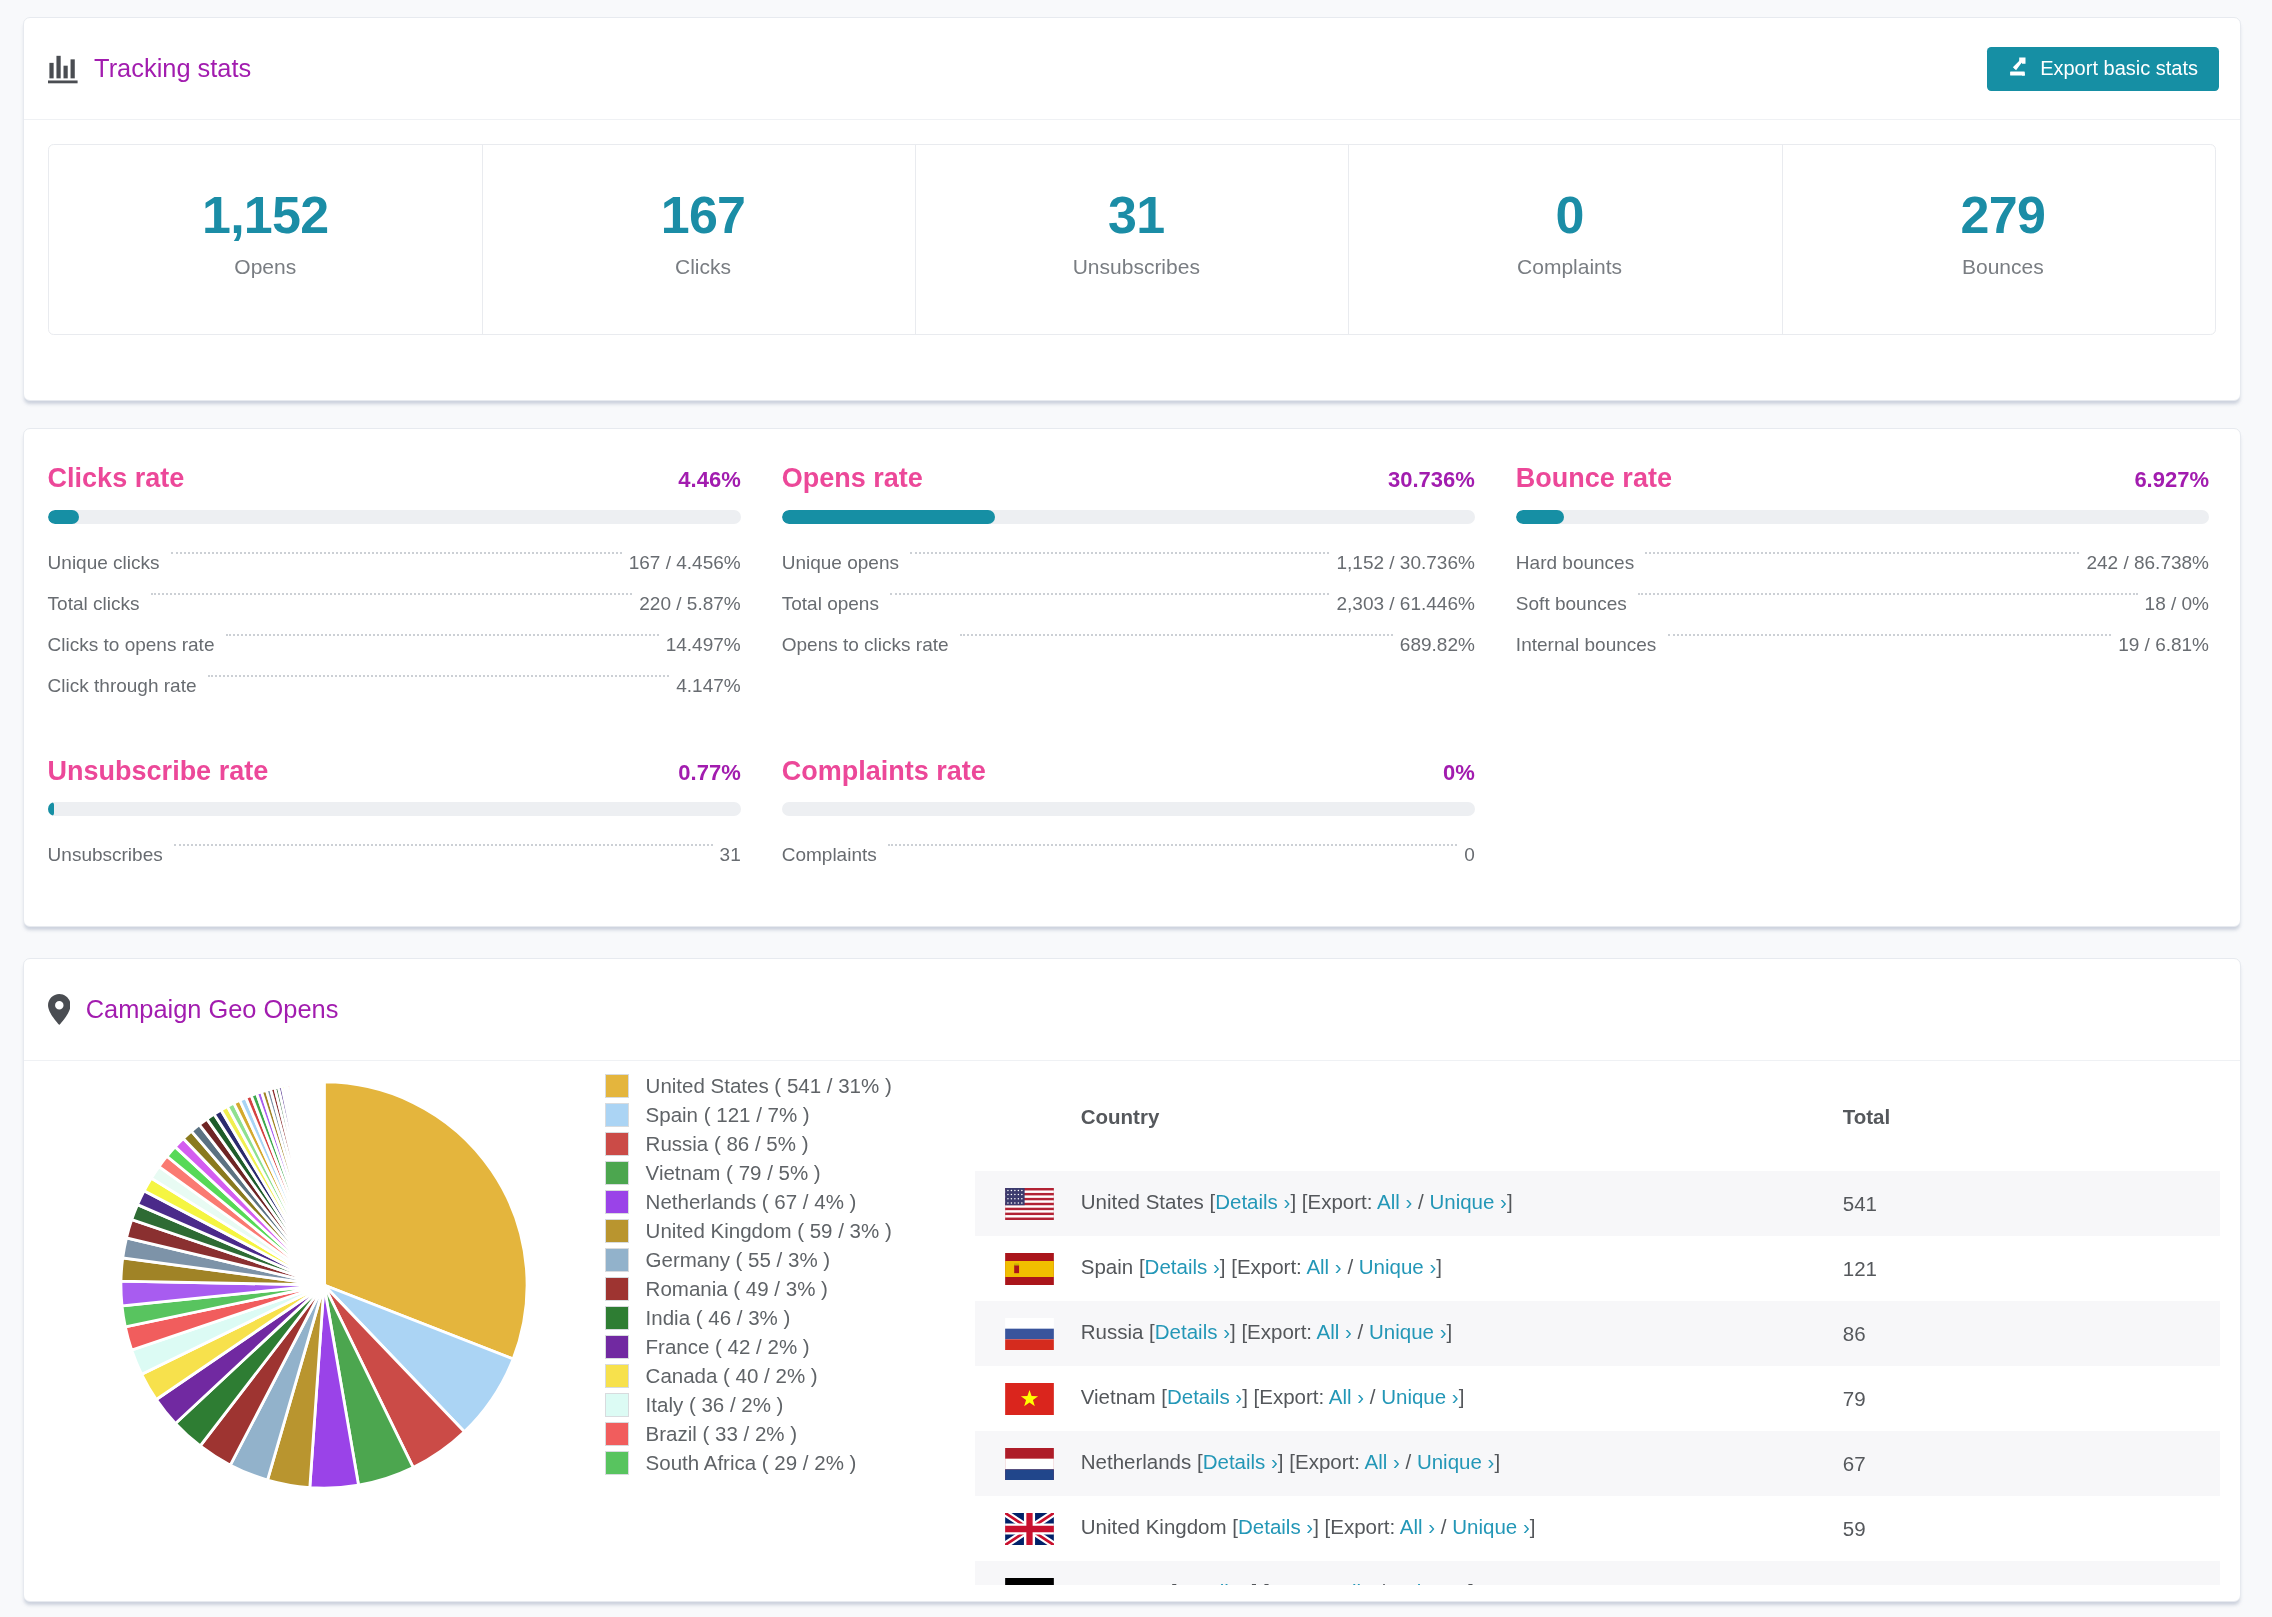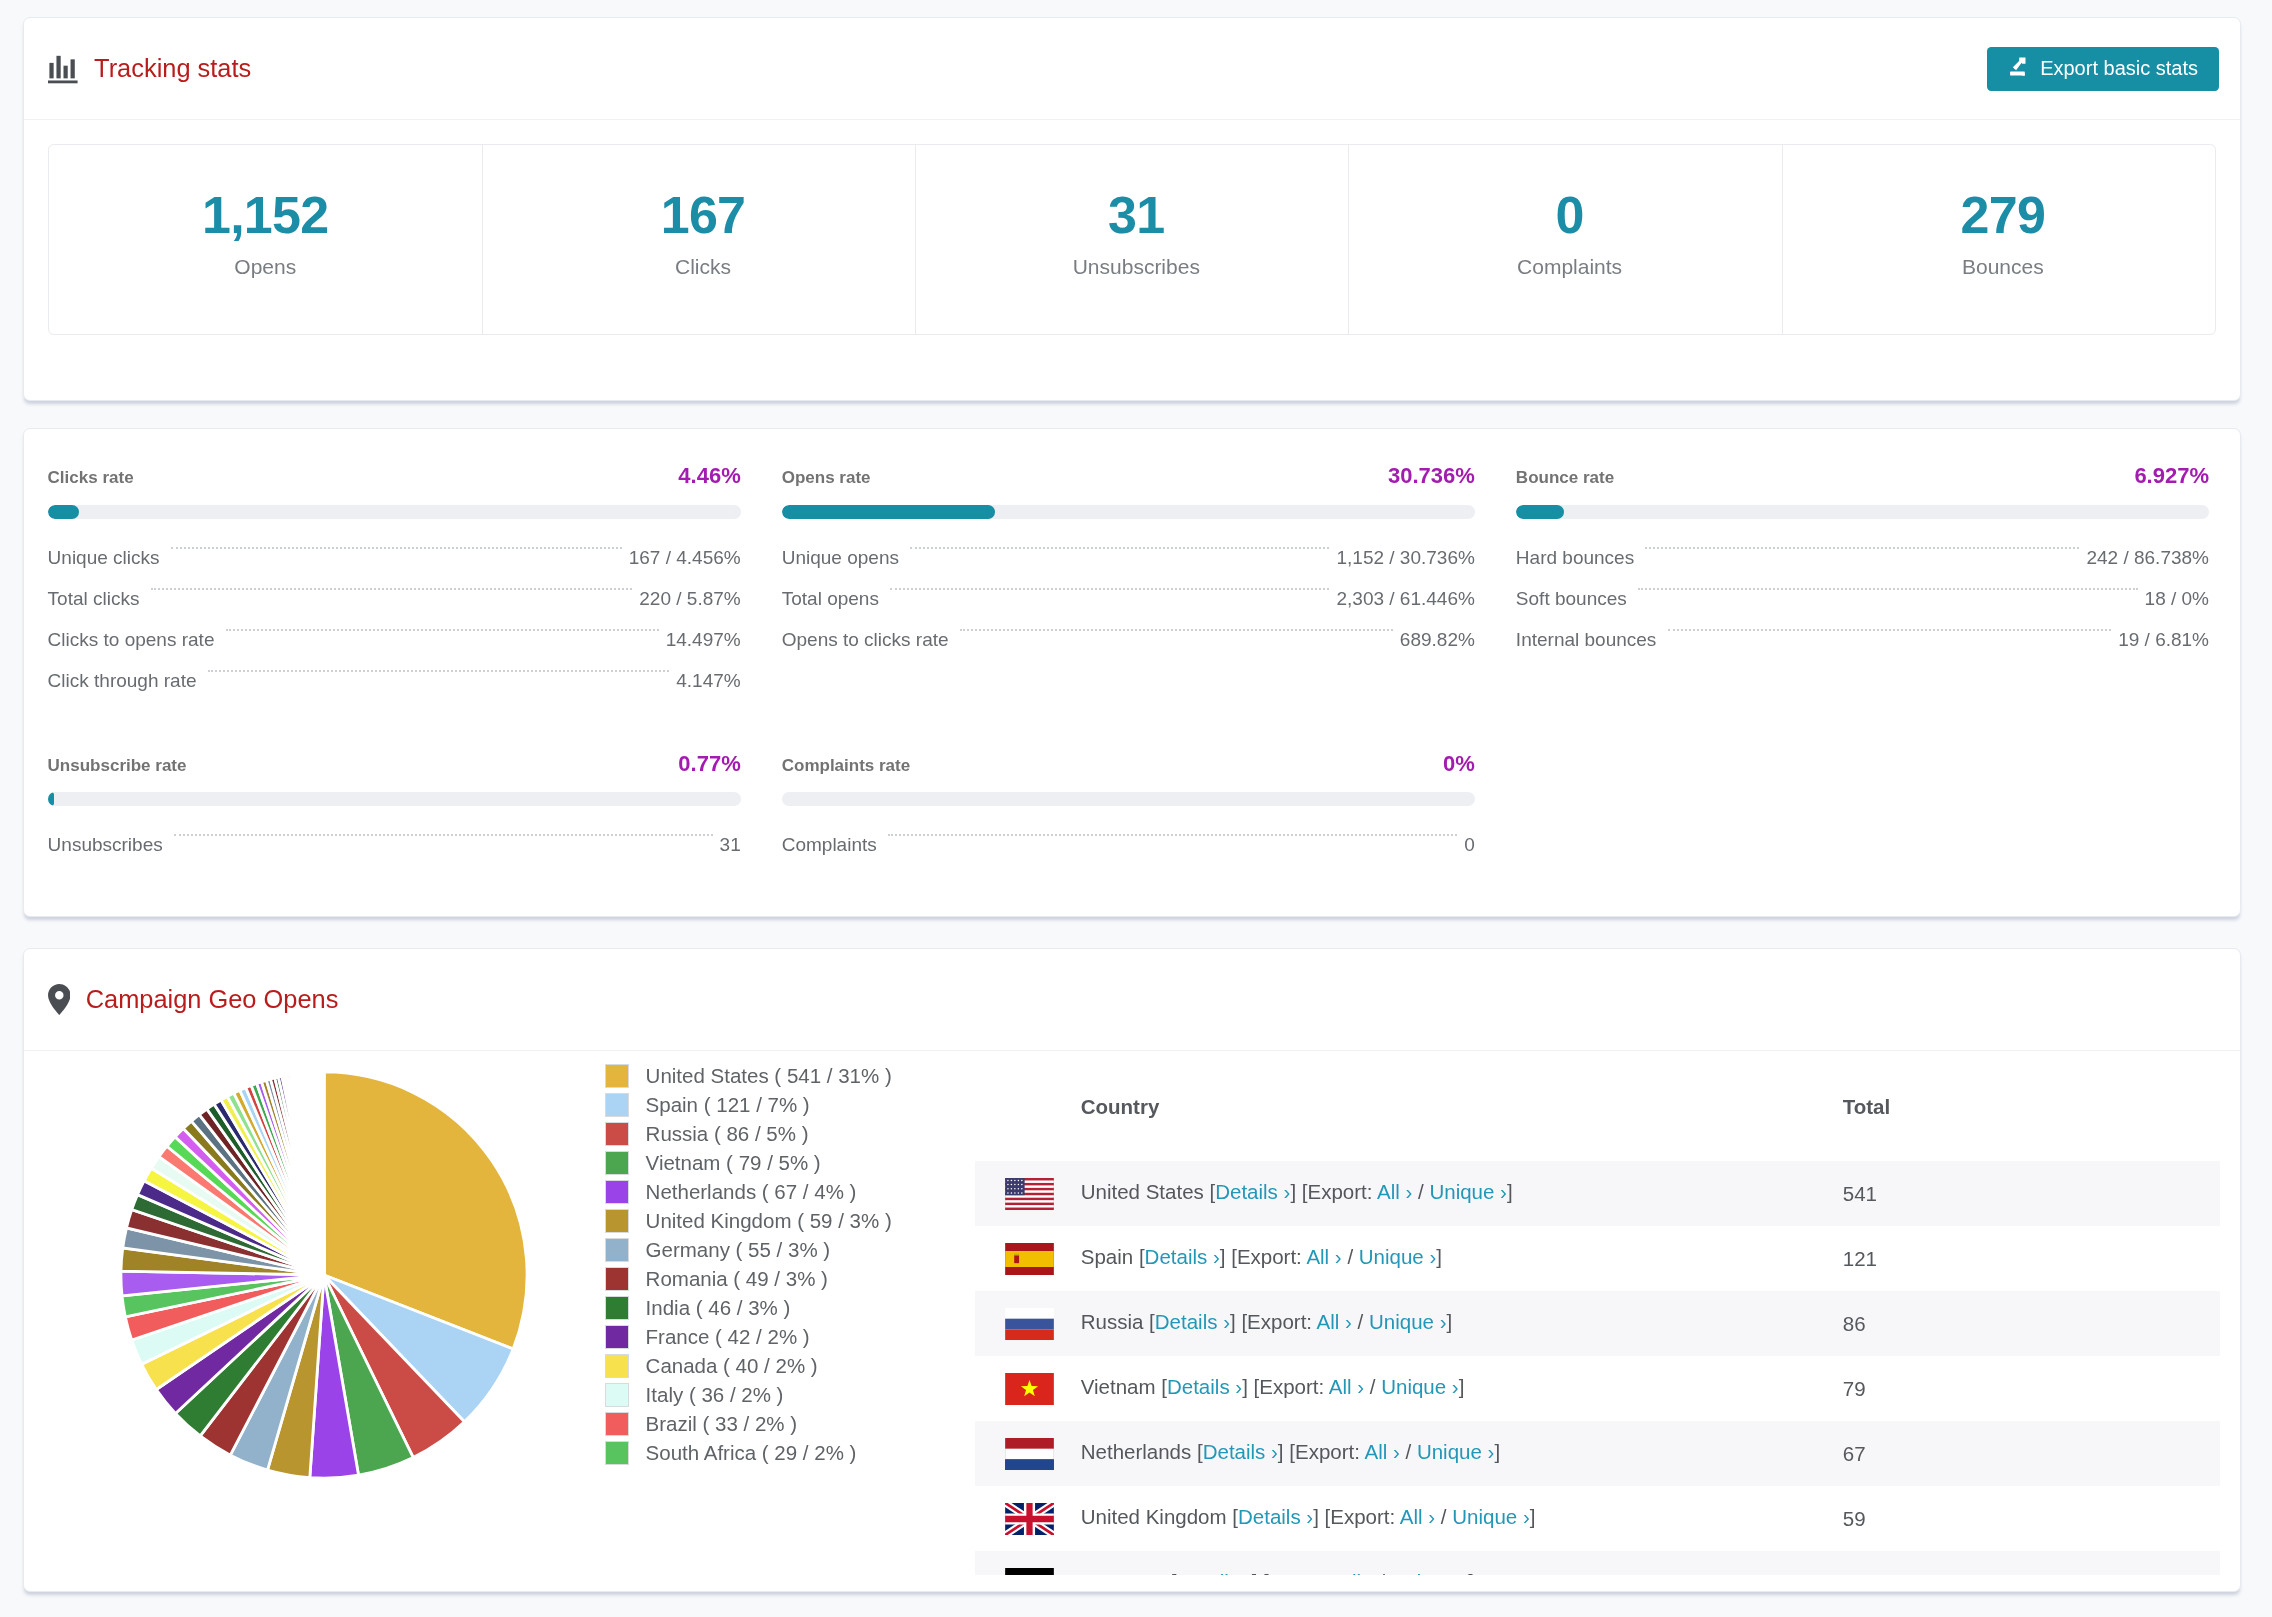--- a/index.html
+++ b/index.html
@@ -6,37 +6,37 @@
   html,body { width:2273px; height:1618px; overflow:hidden;
     background:#f8f9fb; font-family:"Liberation Sans", sans-serif; }
   .page { padding:17px 32px 0 22.6px; }
 
   .card { background:#fff; border:1.4px solid #e7eaef; border-radius:7px;
     box-shadow:0 4.2px 3.5px -1.4px rgba(150,162,185,.45); }
 
   
   .card-header { display:flex; align-items:center; height:102px;
     padding:0 21px 0 24px; border-bottom:1.4px solid #eff1f4; }
-  .card-title { font-size:25.4px; color:#b91c1c; display:flex; align-items:center; gap:15.5px; }
+  .card-title { font-size:25.4px; color:#a21caf; display:flex; align-items:center; gap:15.5px; }
   .card-title svg { display:block; }
   .btn-export { margin-left:auto; background:#168fa4; color:#fff; border:none;
     border-radius:4.2px; height:44px; padding:0 21px; font-size:20px;
     font-family:"Liberation Sans", sans-serif; display:flex; align-items:center; gap:11.3px; cursor:pointer; }
   .stats-wrap { display:grid; grid-template-columns:repeat(5,1fr);
     margin:24px 24px 65px 24px; border:1.4px solid #e9ebef; border-radius:5.6px; }
   .stat-cell { height:189px; text-align:center; padding-top:40px; }
   .stat-cell + .stat-cell { border-left:1.4px solid #e9ebef;padding-left:8px; }
   .stat-value { font-size:52px; font-weight:bold; color:#1b8da6; letter-spacing:-0.7px; }
   .stat-label { font-size:21px; color:#797d82; margin-top:10px; }
 
   
   .rates-card { margin-top:27px; padding:34px 31px 41px 24px; }
   .rates-grid { display:grid; grid-template-columns:1fr 1fr 1fr; column-gap:41px; row-gap:40px; }
   .rate-head { display:flex; align-items:baseline; }
-  .rate-title { font-size:17px; font-weight:bold; color:#737373; }
+  .rate-title { font-size:27px; font-weight:bold; color:#ec4899; }
   .rate-value { margin-left:auto; font-size:22px; font-weight:bold; color:#a21caf; }
   .bar-track { margin-top:15.5px; height:14px; background:#edeff2; border-radius:7px; overflow:hidden; }
   .bar-fill { height:100%; background:#168fa4; border-radius:7px; }
   .rate-rows { margin-top:28px; }
   .rate-row { display:flex; align-items:flex-start; height:41px; font-size:19px; color:#686c71; }
   .rate-row .lead { flex:1; border-bottom:2.1px dotted #ccd0d5; margin:0 7px 6.4px 11.3px; }
   .rate-row .val { white-space:nowrap; }
 
   
   .geo-card { margin-top:31px; padding-bottom:16px; }

